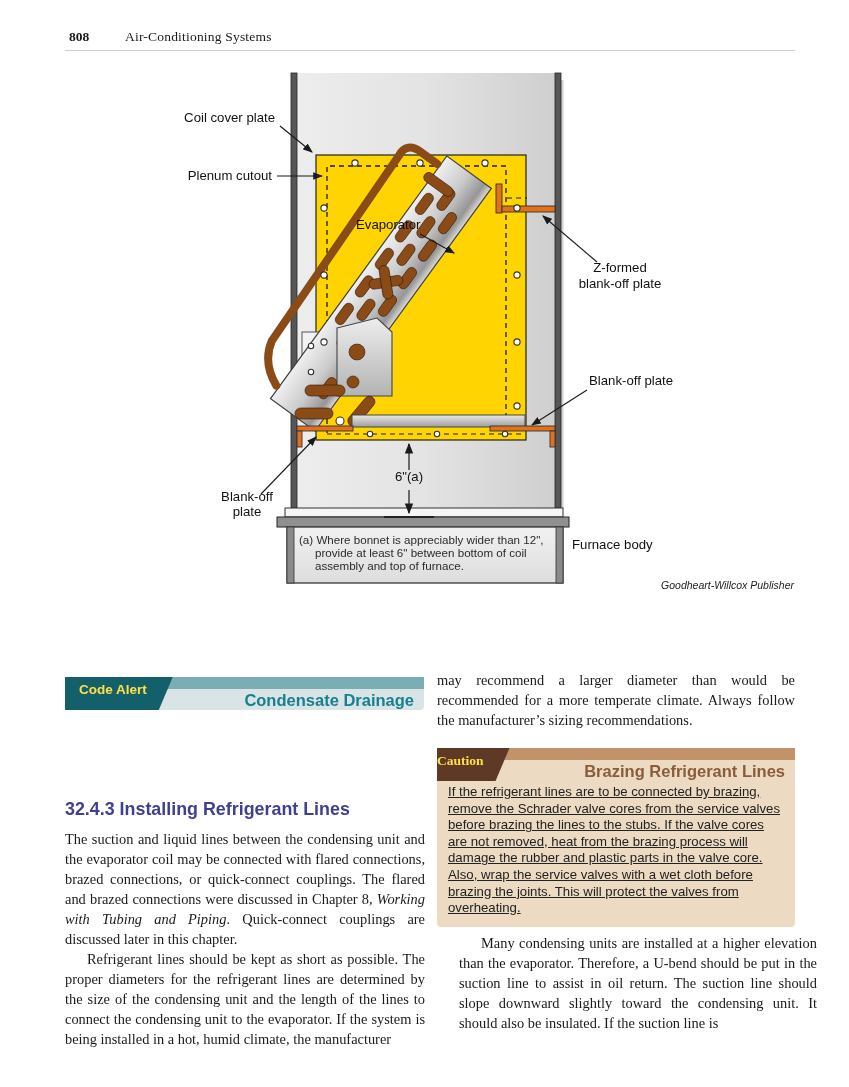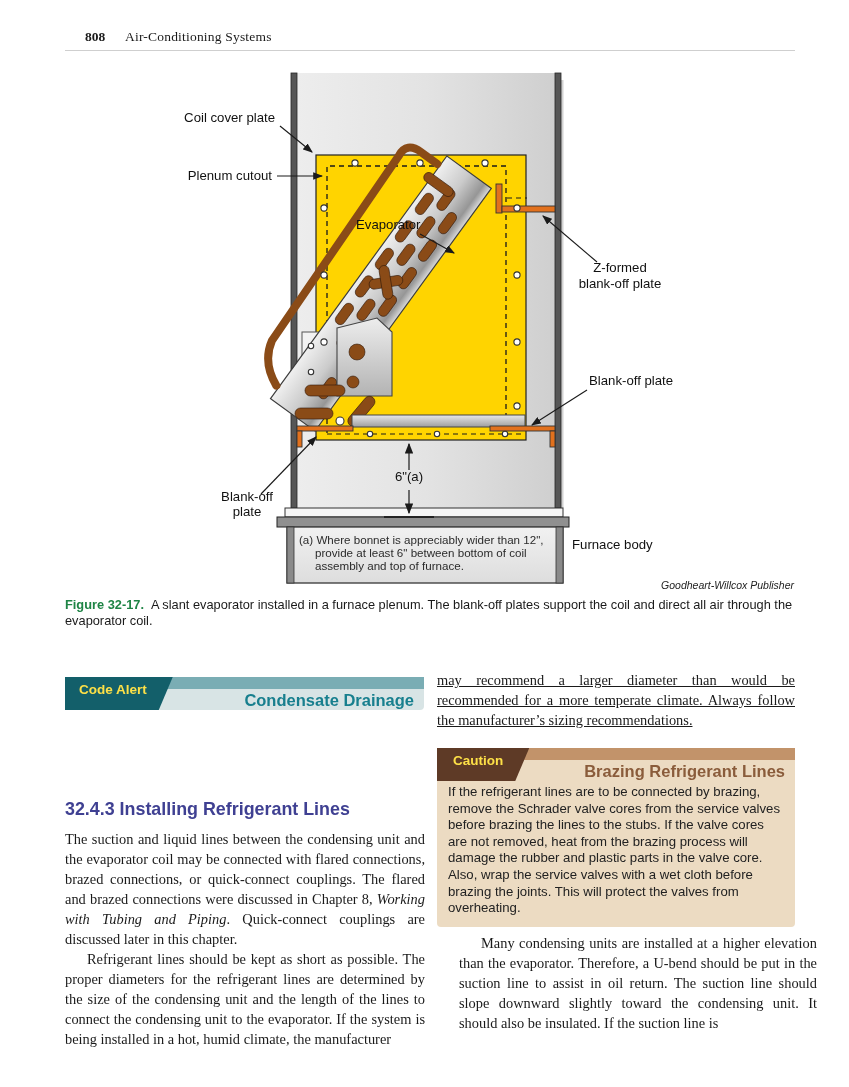--- a/index.html
+++ b/index.html
@@ -1,49 +1,49 @@
 <!DOCTYPE html>
 <html><head>
 <meta charset="utf-8">
 <style>
   html,body{margin:0;padding:0;background:#ffffff;}
   .page{position:relative;width:849px;height:1087px;background:#ffffff;overflow:hidden;
         font-family:"Liberation Serif",serif;color:#1a1a1a;}
   .abs{position:absolute;}
   
-  .pagenum{left:85px;top:29px;font:bold 13.5px "Liberation Serif",serif;}
+  .pagenum{left:69px;top:29px;font:bold 13.5px "Liberation Serif",serif;}
   .runhead{left:125px;top:29px;font:13.5px "Liberation Serif",serif;letter-spacing:.2px;text-align:center;}
   .header-rule{left:65px;top:50px;width:730px;height:1px;background:#cfcfcf;}
   
   .caption{left:65px;top:597px;width:731px;font:12.8px/15.8px "Liberation Sans",sans-serif;color:#1a1a1a;}
   .fig-label{color:#1e8445;font-weight:bold;margin-right:7px;}
   
   .alert{position:absolute;border-radius:0 0 4px 4px;}
   .code-alert{left:65px;top:677px;width:359px;background:#d8e4e5;}
   .caution-box{left:437px;top:748px;width:358px;background:#ecdbc2;}
   .alert-band{position:absolute;top:0;left:0;right:0;height:12px;}
   .code-alert .alert-band{background:#7aadb4;}
   .caution-box .alert-band{background:#c2936a;}
   .alert-tab{position:absolute;top:0;left:0;height:33px;box-sizing:border-box;color:#fde047;
              font:bold 13.5px "Liberation Sans",sans-serif;padding:5px 26px 0 14px;
              clip-path:polygon(0 0,100% 0,calc(100% - 14px) 100%,0 100%);}
   .code-alert .alert-tab{background:#135f6a;}
-  .caution-box .alert-tab{background:#5e3a26;padding-left:16px;}
+  .caution-box .alert-tab{background:#5e3a26;padding-left:0;font-family:Liberation Serif, serif;}
   .alert-title{text-align:right;padding:14px 10px 0 0;font:bold 16.5px "Liberation Sans",sans-serif;}
   .code-alert .alert-title{color:#177f8e;}
   .caution-box .alert-title{color:#8a5c3b;}
   .alert-body{padding:3px 10px 10px 11px;font:13.4px/17.8px "Liberation Sans",sans-serif;color:#222;}
-  .caution-box .alert-body{font:13.2px/16.6px "Liberation Sans",sans-serif;}
+  .caution-box .alert-body{font:13.2px/16.6px "Liberation Sans",sans-serif;text-decoration:underline;}
   
   .colL{left:65px;top:798px;width:360px;}
   .h2{font:bold 19px "Liberation Sans",sans-serif;color:#3f4092;margin:0 0 9px 0;
       transform:scaleX(.94);transform-origin:0 50%;white-space:nowrap;}
   .body-p{font:14.4px/20px "Liberation Serif",serif;text-align:justify;margin:0;}
   .indent{text-indent:22px;}
-  .colR-p0{left:437px;top:670px;width:358px;text-decoration:underline;}
+  .colR-p0{left:437px;top:670px;width:358px;}
   .colR-p1{left:459px;top:933px;width:358px;}
   .footer{left:437px;top:1098px;width:358px;text-align:right;
           font:11px "Liberation Sans",sans-serif;color:#8a8a8a;}
   
   .dlabel{font:13.2px "Liberation Sans",sans-serif;fill:#111;}
   .dnote{font:11.6px "Liberation Sans",sans-serif;fill:#2b2b2b;}
   .dcredit{font:italic 10.5px "Liberation Sans",sans-serif;fill:#222;}
 </style>
 </head>
 <body>
@@ -195,21 +195,20 @@
     <text class="dlabel" x="192" y="450" text-anchor="middle">plate</text>
     <text class="dlabel" x="517" y="483">Furnace body</text>
 
     <text class="dnote" x="244" y="478">(a) Where bonnet is appreciably wider than 12",</text>
     <text class="dnote" x="260" y="491">provide at least 6" between bottom of coil</text>
     <text class="dnote" x="260" y="504">assembly and top of furnace.</text>
 
     <text class="dcredit" x="739" y="523" text-anchor="end">Goodheart-Willcox Publisher</text>
   </svg>
 
-  <div class="abs caption"><span class="fig-label">Figure 32-17.</span><span>A slant evaporator installed in a furnace plenum. The blank-off plates support the coil and direct all air through the evaporator coil.</span></div>
 
   <div class="alert code-alert">
     <div class="alert-band"></div>
     <div class="alert-tab">Code Alert</div>
     <div class="alert-title">Condensate Drainage</div>
   </div>
 
   <div class="abs colL">
     <div class="h2">32.4.3 Installing Refrigerant Lines</div>
     <p class="body-p"><span>The suction and liquid lines between the condensing unit and the evaporator coil may be connected with flared connections, brazed connections, or quick-connect couplings. The flared and brazed connections were discussed in Chapter 8, </span><i>Working with Tubing and Piping</i><span>. Quick-connect couplings are discussed later in this chapter.</span></p>

